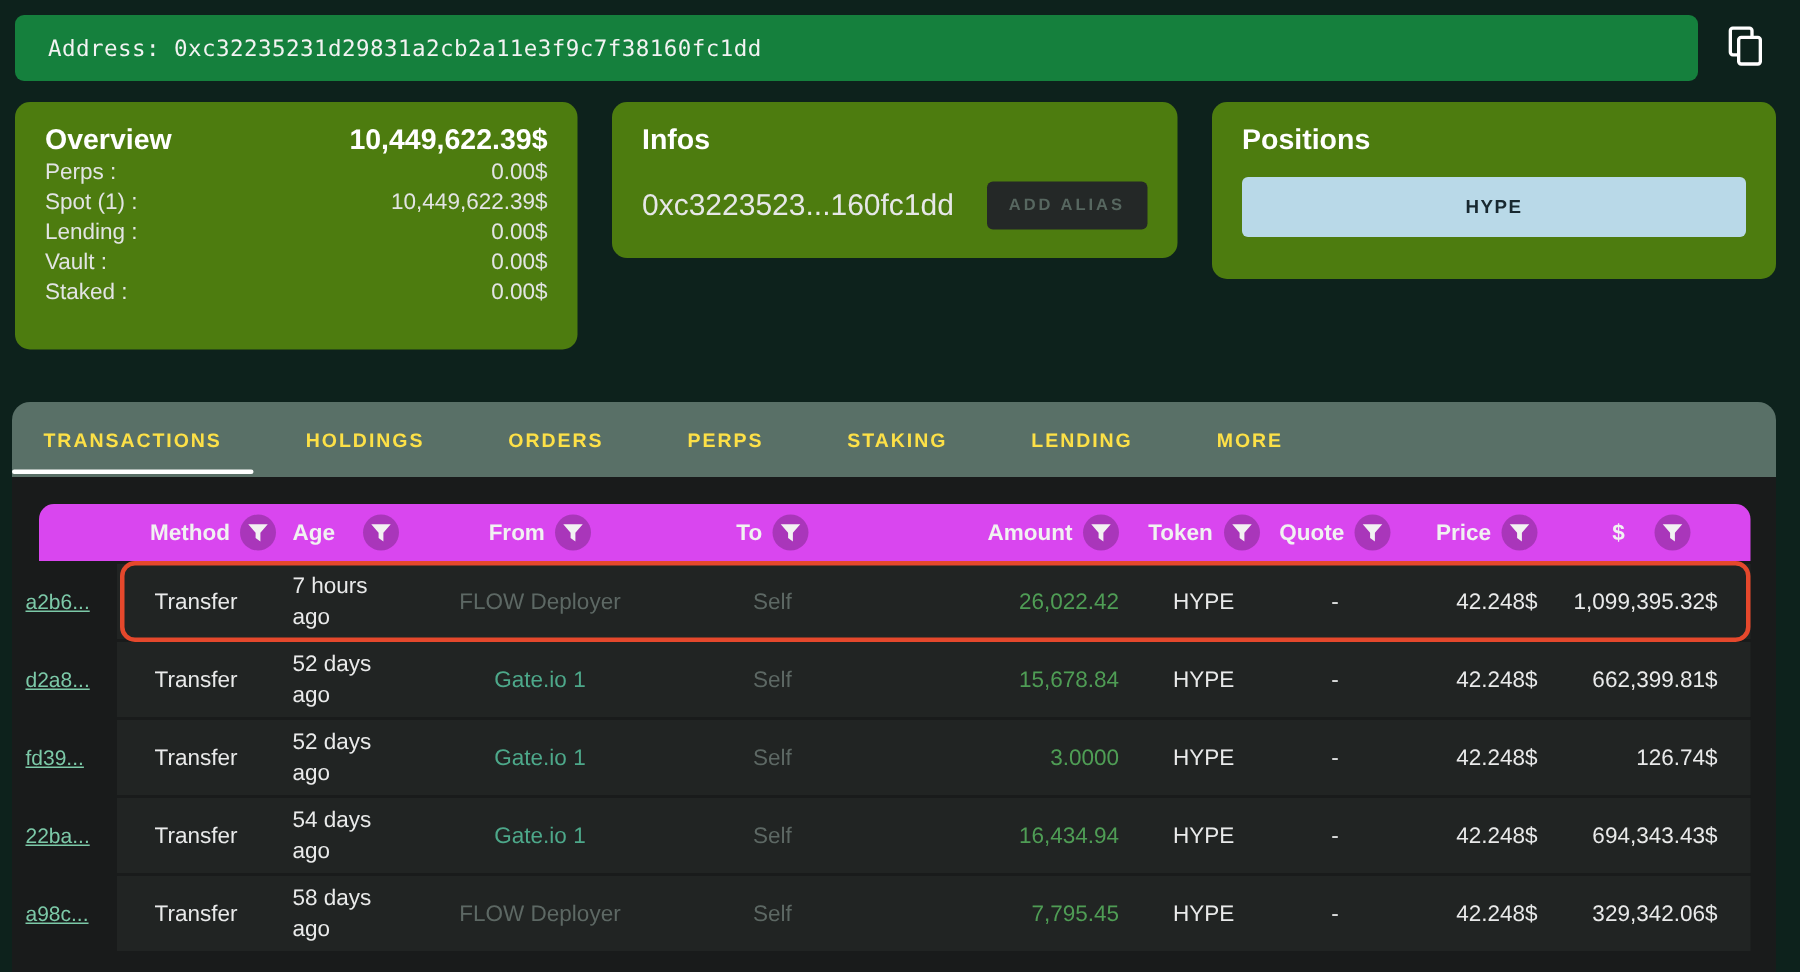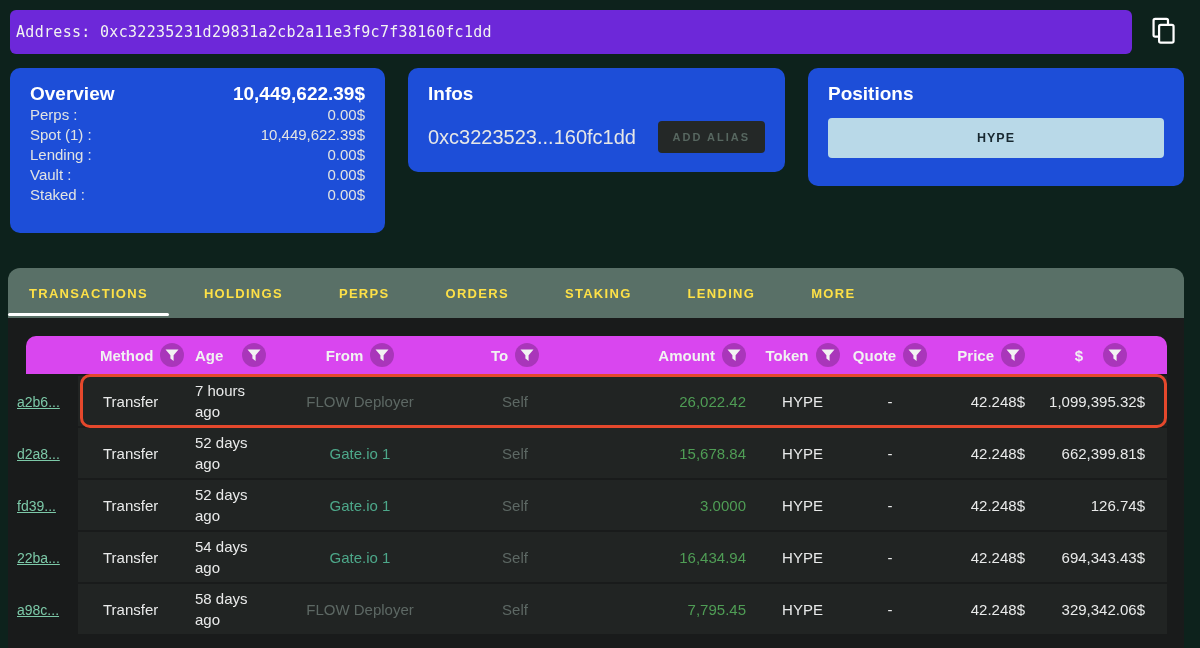--- a/index.html
+++ b/index.html
@@ -5,34 +5,34 @@
   * { margin:0; padding:0; box-sizing:border-box; }
   html,body { width:1200px; height:648px; overflow:hidden; }
   body {
     background:#0d221c;
     font-family:"Liberation Sans", sans-serif;
     color:#e9eaea;
   }
   
   .address-row { display:flex; align-items:center; margin:10px 8px 0 10px; }
   .address-bar {
-    width:1122px; height:44px; background:#6d28d9; border-radius:6px;
-    display:flex; align-items:center; padding-left:6px;text-align:center;
+    width:1122px; height:44px; background:#15803d; border-radius:6px;
+    display:flex; align-items:center; padding-left:22px;text-align:center;
   }
   .address-text {
     font-family:"DejaVu Sans Mono", monospace; font-size:15px; color:#f2f3f2;
     letter-spacing:0.3px;
   }
   .copy-btn {
     margin-left:14px; background:none; border:none; cursor:pointer;
     width:34px; height:34px; display:flex; align-items:center; justify-content:center;
   }
   
   .cards-row { display:flex; align-items:flex-start; margin:14px 8px 0 10px; gap:23px; }
-  .card { background:#1d4ed8; border-radius:10px; padding:15px 20px; }
+  .card { background:#4d7c0f; border-radius:10px; padding:15px 20px; }
   .card h2 { font-size:19px; font-weight:700; color:#ffffff; }
   .overview-card { width:375px; height:165px; }
   .card-head { display:flex; justify-content:space-between; align-items:baseline; }
   .ov-total { font-size:19px; font-weight:700; color:#ffffff; }
   .ov-rows { }
   .ov-row { display:flex; justify-content:space-between; font-size:15px; line-height:20px; color:#e2e4e3; }
   .infos-card { width:377px; height:104px; }
   .infos-row { margin-top:16px; display:flex; justify-content:space-between; align-items:center; }
   .infos-address { font-size:20px; color:#e6e7e7; }
   .alias-btn {
@@ -171,24 +171,24 @@
   </div>
 
   <nav class="tabbar" id="tabbar">
       <button class="tab active">
     <span class="tab-label">TRANSACTIONS</span>
   </button>
       <button class="tab">
     <span class="tab-label">HOLDINGS</span>
   </button>
       <button class="tab">
+    <span class="tab-label">ORDERS</span>
+  </button>
+      <button class="tab">
     <span class="tab-label">PERPS</span>
-  </button>
-      <button class="tab">
-    <span class="tab-label">ORDERS</span>
   </button>
       <button class="tab">
     <span class="tab-label">STAKING</span>
   </button>
       <button class="tab">
     <span class="tab-label">LENDING</span>
   </button>
       <button class="tab">
     <span class="tab-label">MORE</span>
   </button>

